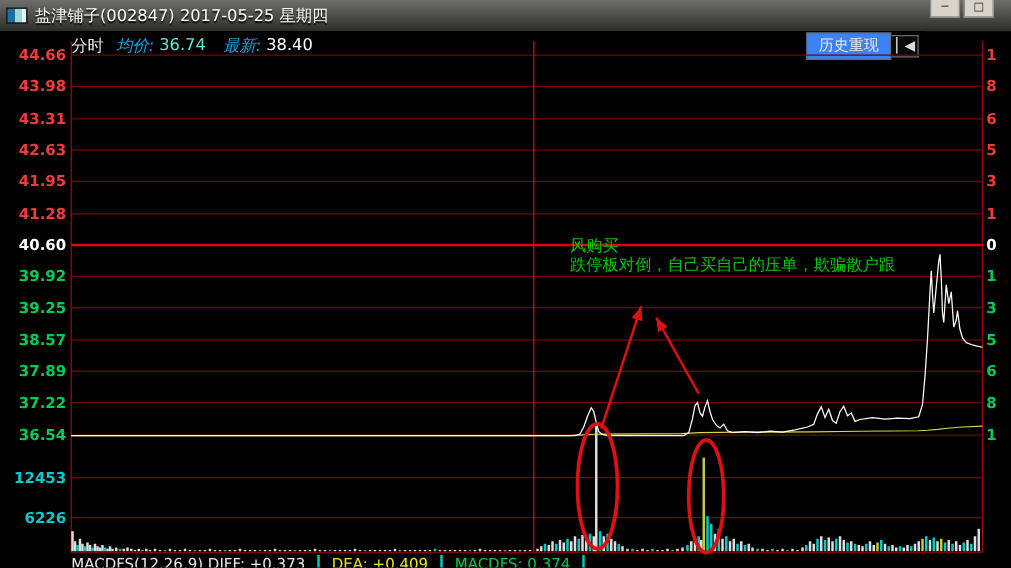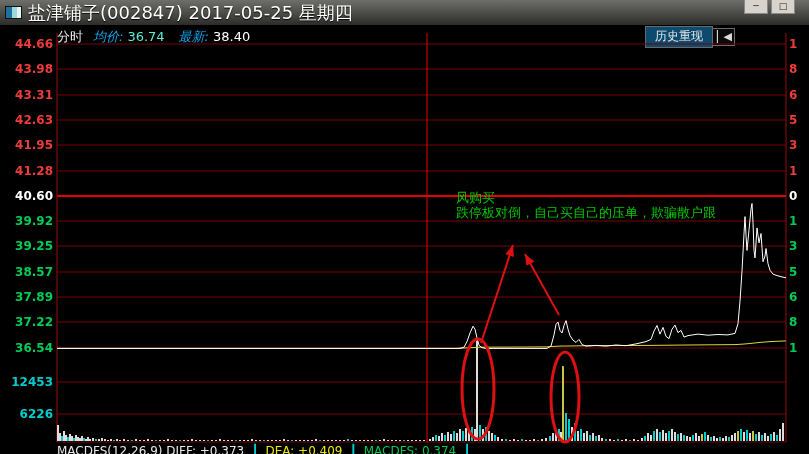--- a/index.html
+++ b/index.html
@@ -5,36 +5,36 @@
   html,body{margin:0;padding:0;background:#000;}
   body{width:809px;height:454px;position:relative;overflow:hidden;
        font-family:"DejaVu Sans",sans-serif;}
   
   .titlebar{position:absolute;left:0;top:0;width:809px;height:25px;
     background:linear-gradient(#6e6e6a,#4a4a46 55%,#2c2c2a);
     display:flex;align-items:center;box-sizing:border-box;padding-left:5px;}
   .app-icon{width:15px;height:11px;margin-right:6px;display:inline-block;
     background:linear-gradient(90deg,#1f6fa0 0 40%,#9fd8d8 40% 75%,#e8f4f4 75%);
     border:1px solid #111;}
-  .titlebar .title{color:#fff;font-size:18px;text-shadow:0 1px 1px #000;}
+  .titlebar .title{color:#fff;font-size:13px;text-shadow:0 1px 1px #000;}
   .win-btn{position:absolute;top:0;width:24px;height:14px;background:#d8d4cc;
     border:1px solid #8a8a86;border-top:none;color:#222;font-size:9px;
     line-height:12px;text-align:center;box-sizing:border-box;}
   .win-btn.min{left:744px;} .win-btn.max{left:771px;}
   
   .infobar{position:absolute;left:0;top:25px;width:739px;height:23px;background:#000;
     display:flex;align-items:center;box-sizing:border-box;padding:0 4px 0 57px;
     font-size:13px;}
   .infobar .mode{color:#e8e8e8;margin-right:10px;}
   .infobar .lbl{color:#0ea5e9;margin-right:4px;font-style:italic;}
   .infobar .val-y{color:#5eead4;margin-right:14px;}
   .infobar .val-w{color:#ffffff;}
   .grow{flex:1;}
   .hist-btn{color:#e8e8e8;font-size:12px;border:1px solid #6a6a6a;
-    padding:1px 9px 2px;background:#0c4a6e;cursor:default;}
+    padding:1px 9px 2px;background:#3b82f6;cursor:default;}
   .rewind{color:#dcdcdc;font-size:11px;border:1px solid #6a6a6a;border-left:none;
     padding:1px 4px 2px;background:#0a0a0a;letter-spacing:-2px;cursor:default;}
   
   #chart-svg{position:absolute;left:0;top:0;}
   .axlbl{font-family:"DejaVu Sans",sans-serif;font-size:12px;font-weight:bold;}
   
   .annotation{position:absolute;left:456px;top:190px;color:#00c800;
     font-size:13px;line-height:15px;white-space:nowrap;}
   
   .footer{position:absolute;left:57px;top:444px;font-size:12px;white-space:nowrap;}

